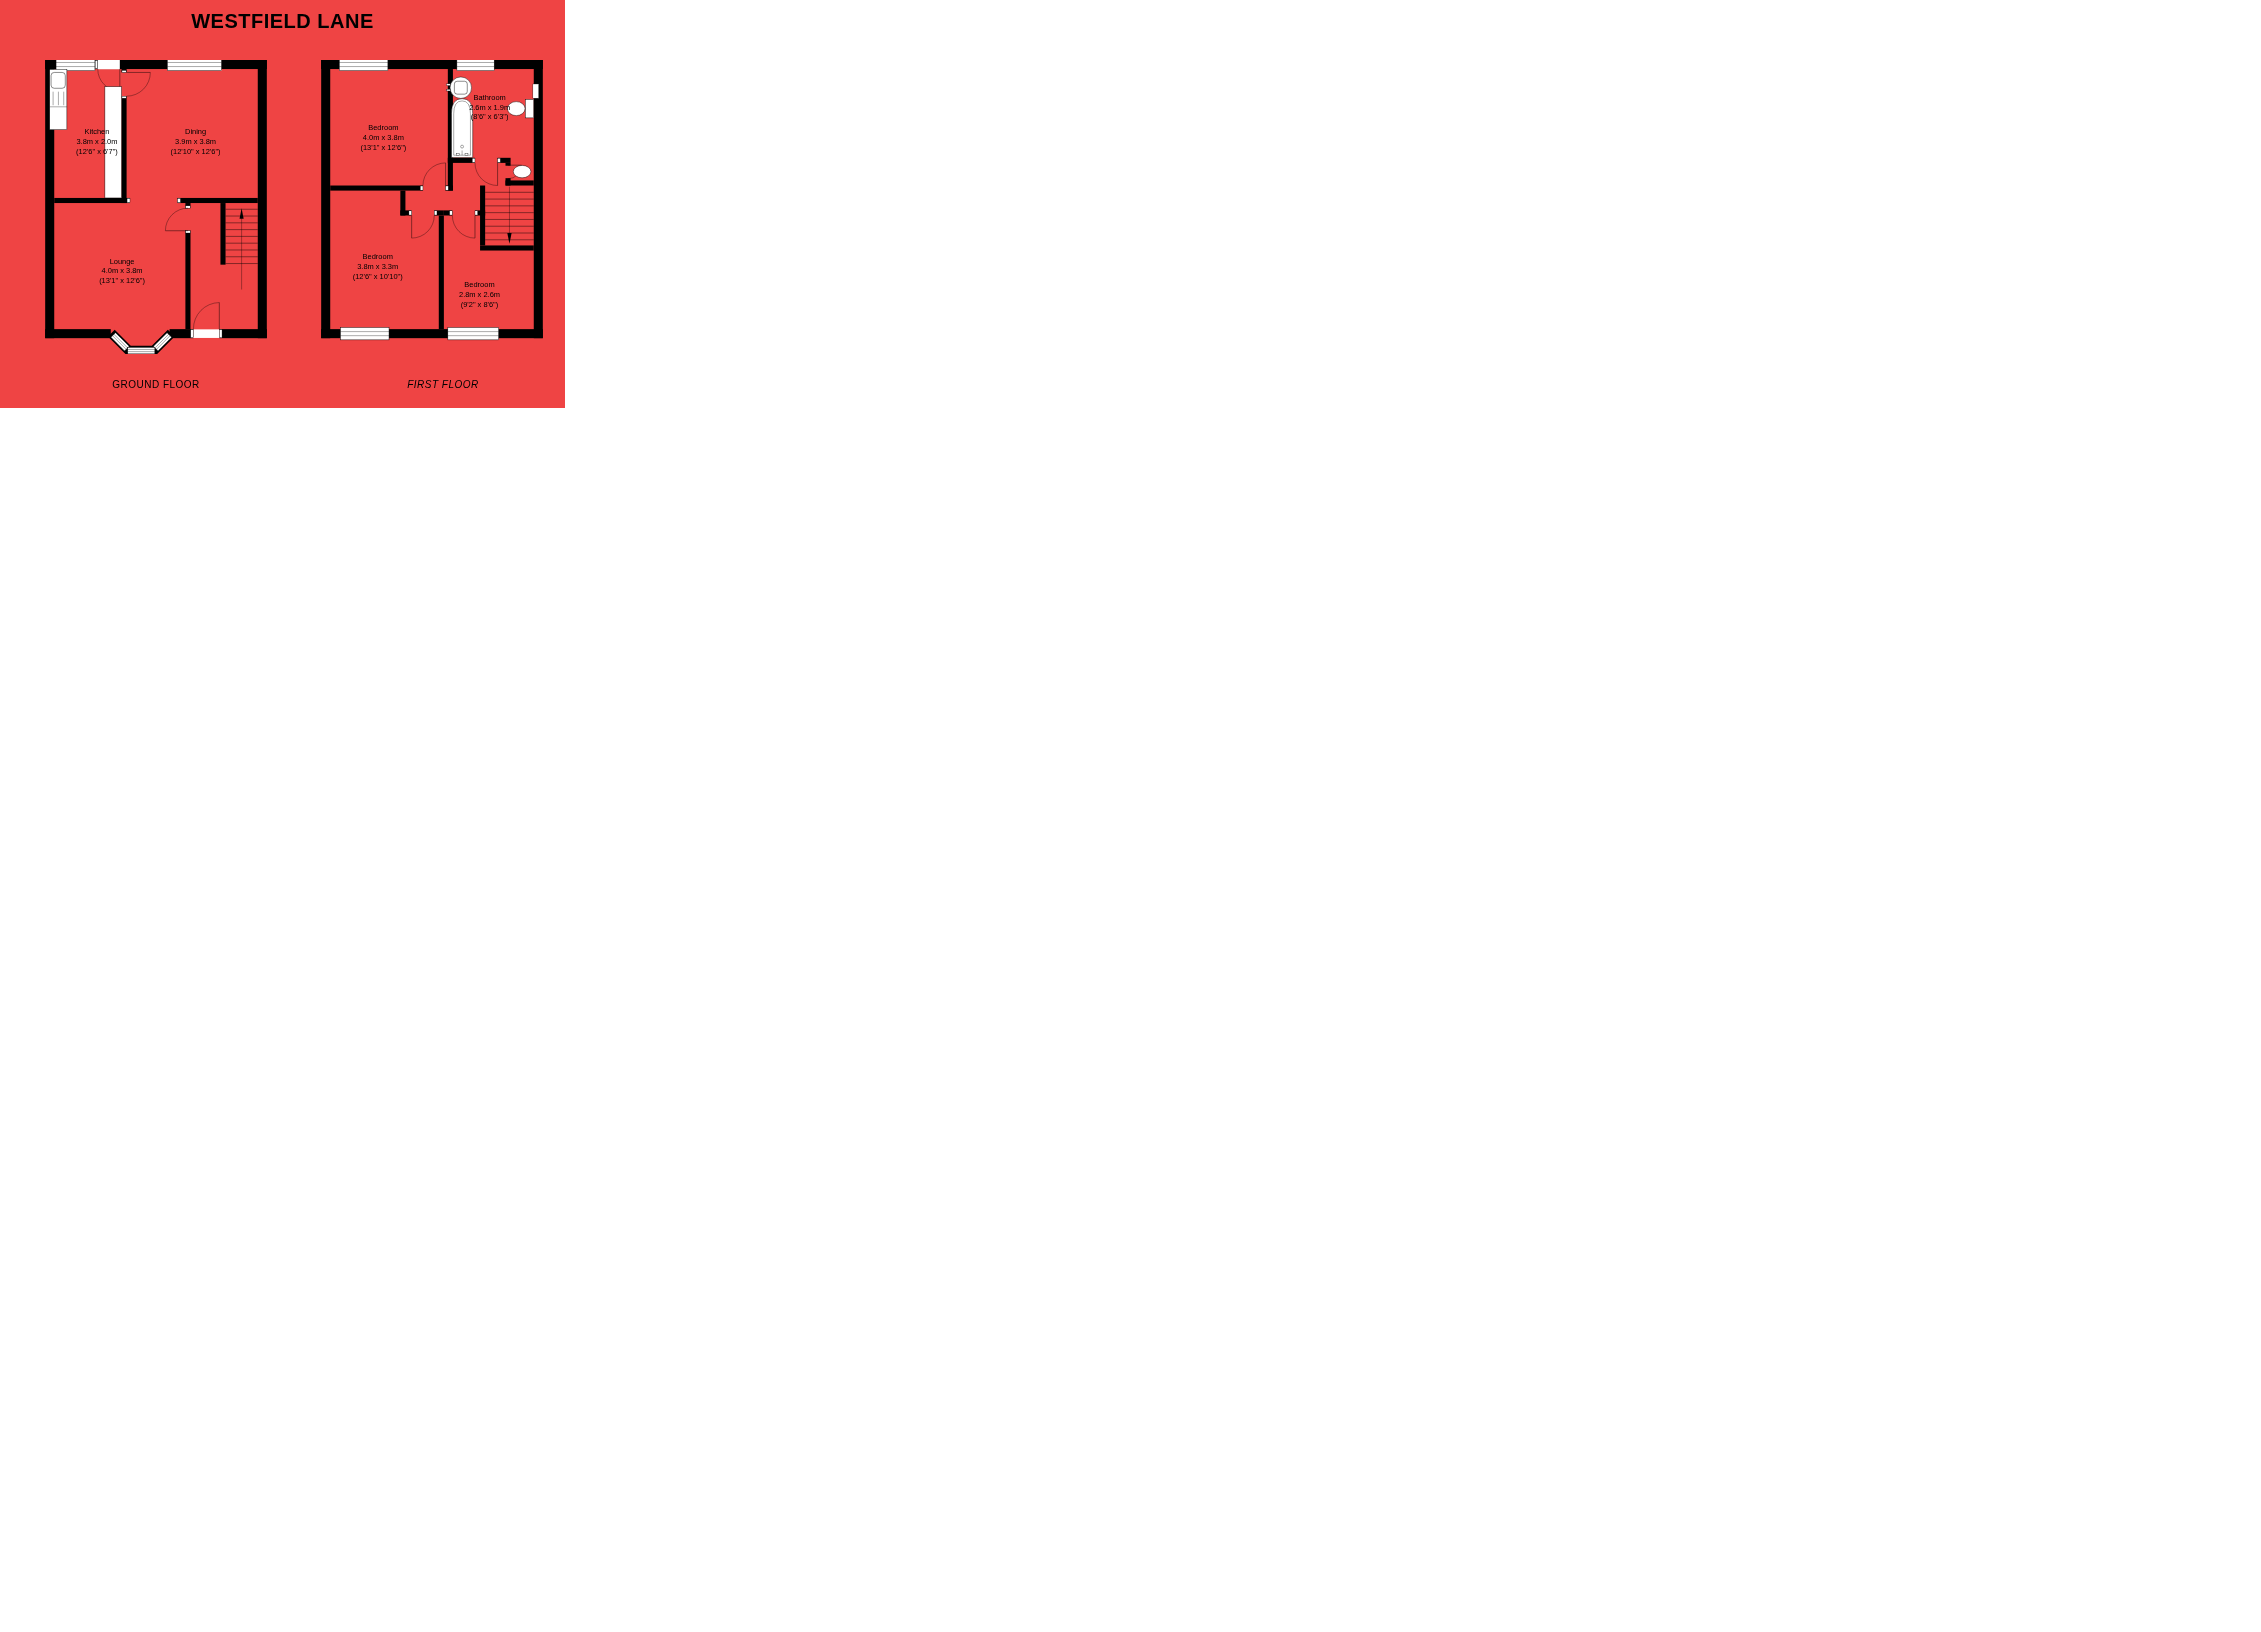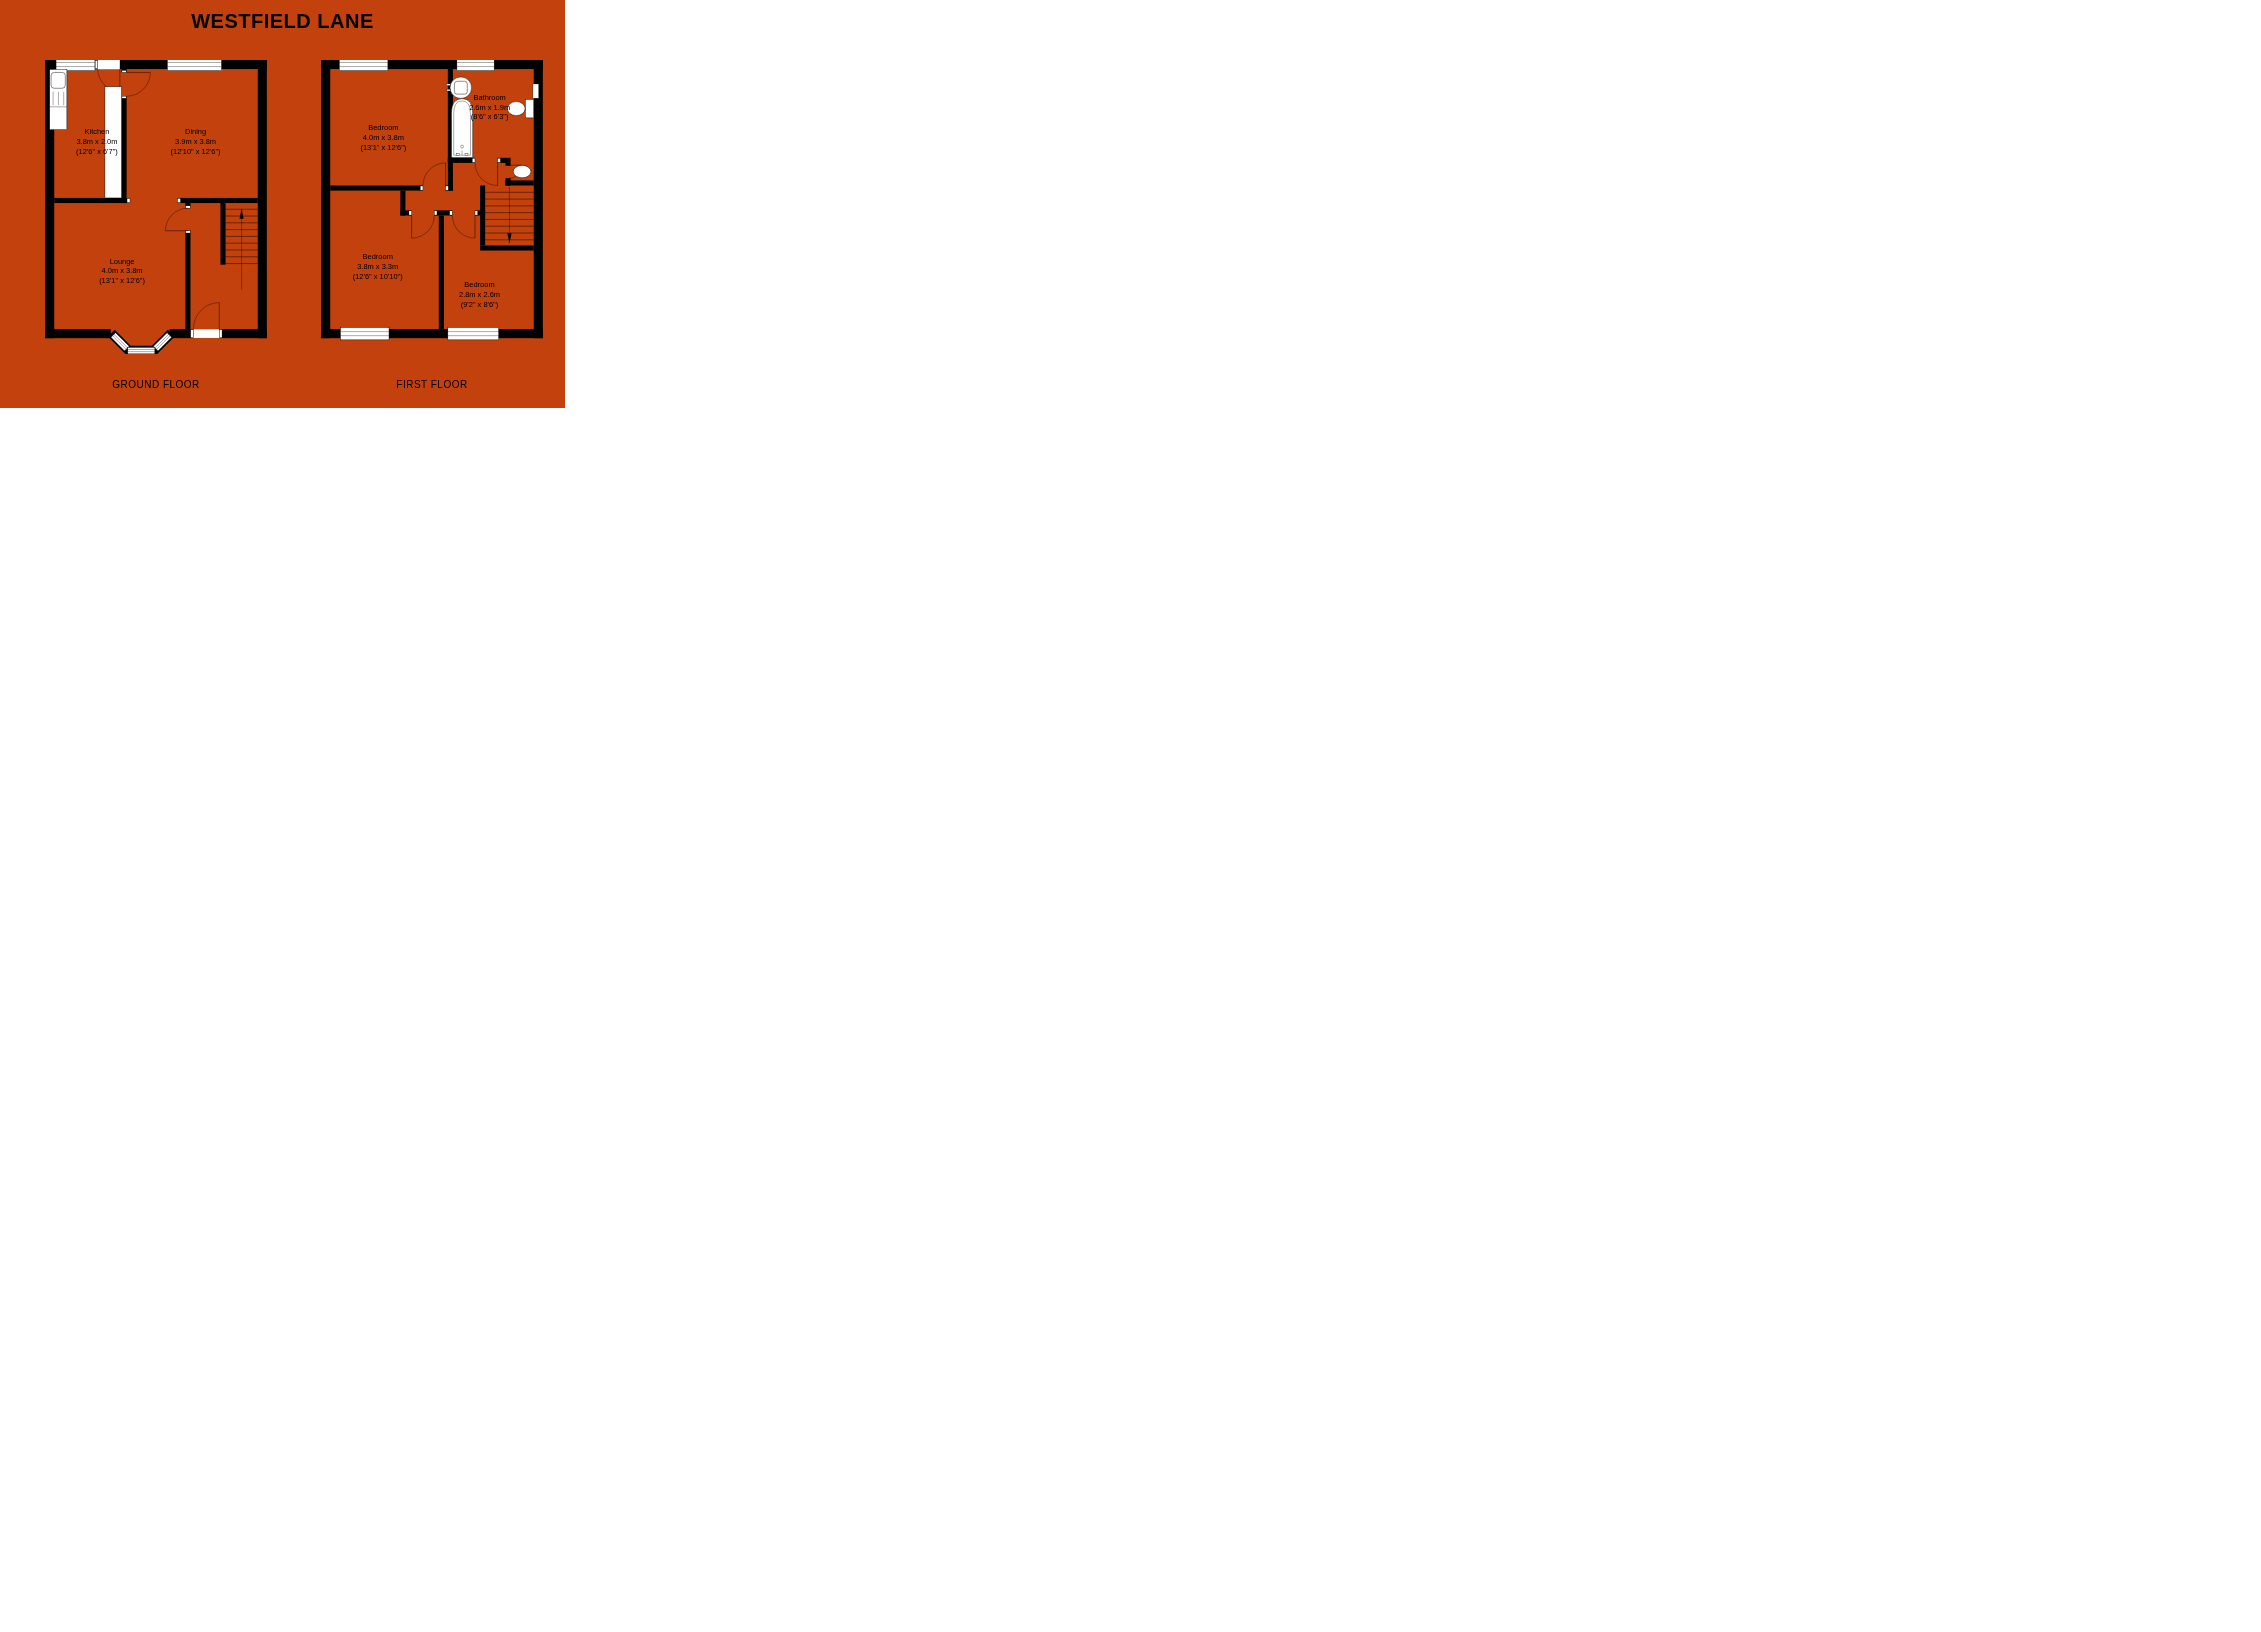--- a/index.html
+++ b/index.html
@@ -1,26 +1,26 @@
 <!DOCTYPE html>
 <html style="font-size:7.2px"><head>
 <meta charset="utf-8">
 <style>
   html,body{margin:0;padding:0;background:#ffffff;}
   body{font-family:"Liberation Sans", sans-serif;}
-  #page{position:relative;width:565px;height:408px;background:#c2410c;overflow:hidden;}
+  #page{position:relative;width:565px;height:408px;background:#ef4444;overflow:hidden;}
   #title{position:absolute;top:10px;left:0;width:100%;text-align:center;
          font-size:20px;font-weight:bold;letter-spacing:0.5px;color:#000;}
   .plan{position:absolute;top:60px;width:222px;height:294px;}
   #gf-plan{left:45px;}
   #ff-plan{left:321px;}
   .floor-label{position:absolute;top:379px;transform:translateX(-50%);
                font-size:10px;letter-spacing:0.5px;color:#000;white-space:nowrap;}
   #gf-label{left:156px;}
-  #ff-label{left:432px;}
+  #ff-label{left:443px;font-style:italic;}
   svg{display:block;}
   .wall{fill:#000;stroke:none;}
   .win{fill:#fff;stroke:#000;stroke-width:4;}
   .winline{stroke:#000;stroke-width:3;fill:none;}
   .opening{fill:#fff;stroke:none;}
   .jamb{fill:#fff;stroke:#000;stroke-width:3;}
   .leaf{stroke:#000;stroke-width:4;fill:none;}
   .arc{stroke:#000;stroke-width:3;fill:none;}
   .fixture{fill:#fff;stroke:#000;stroke-width:4;}
   .thinline{stroke:#000;stroke-width:3;fill:none;}

